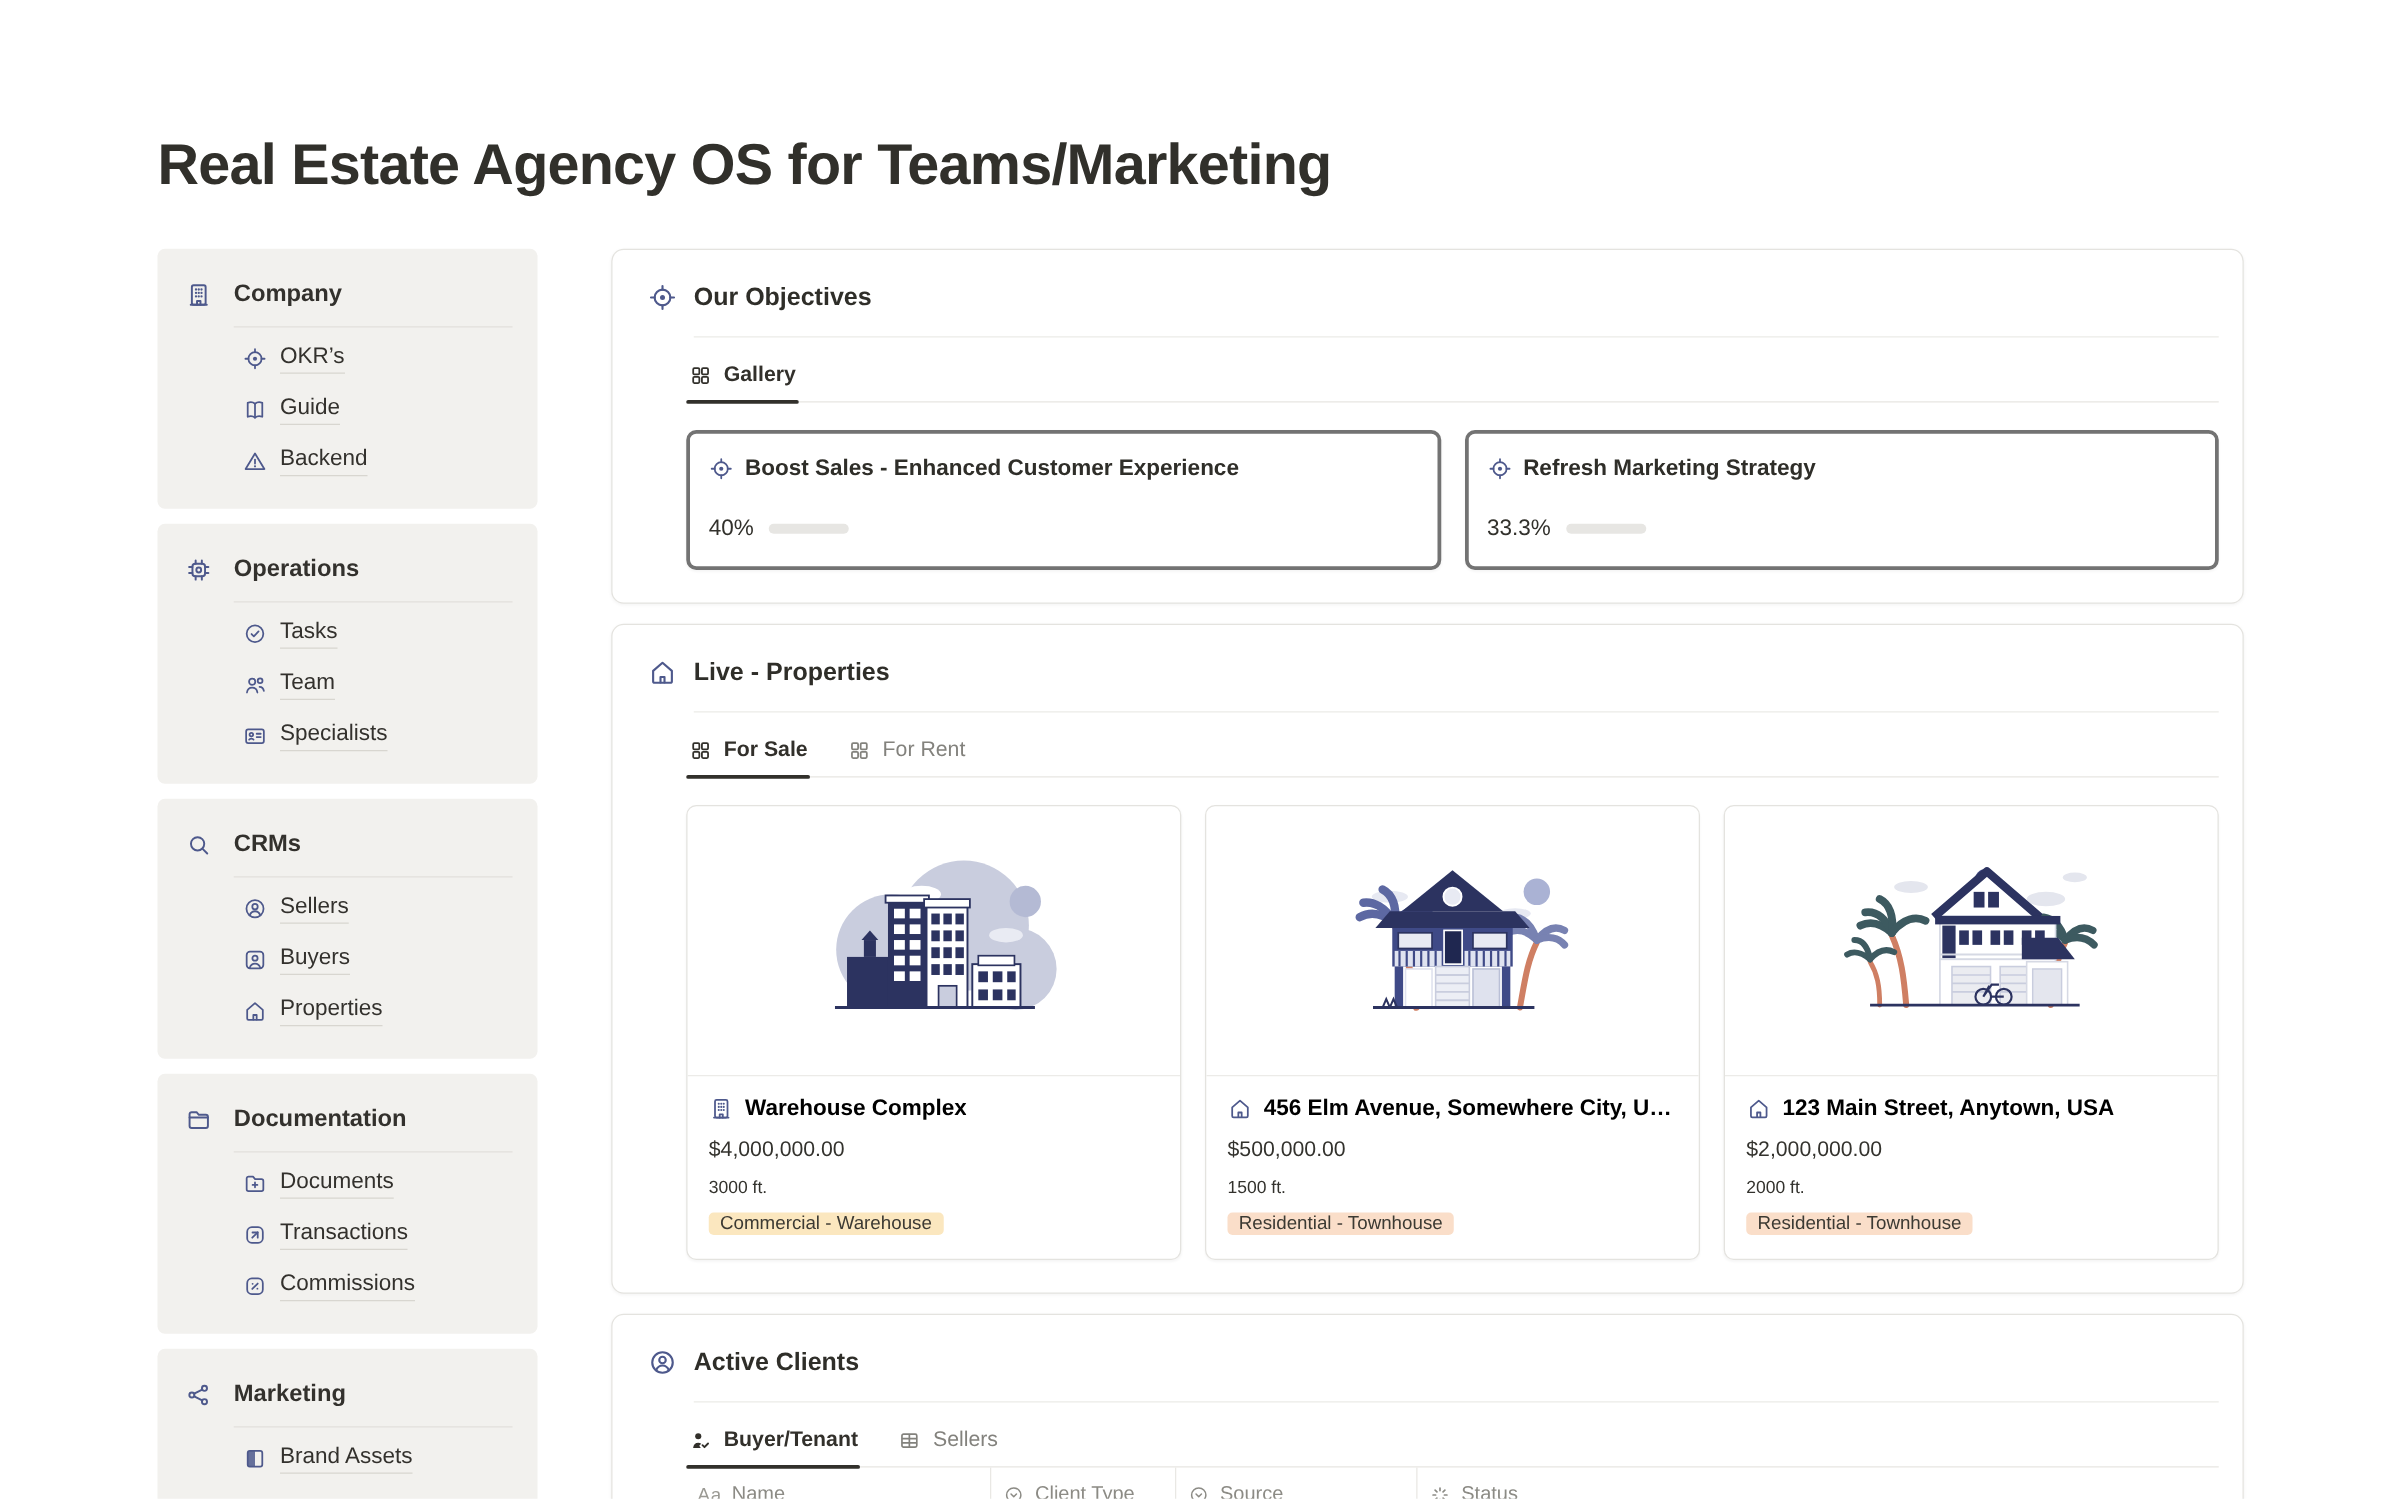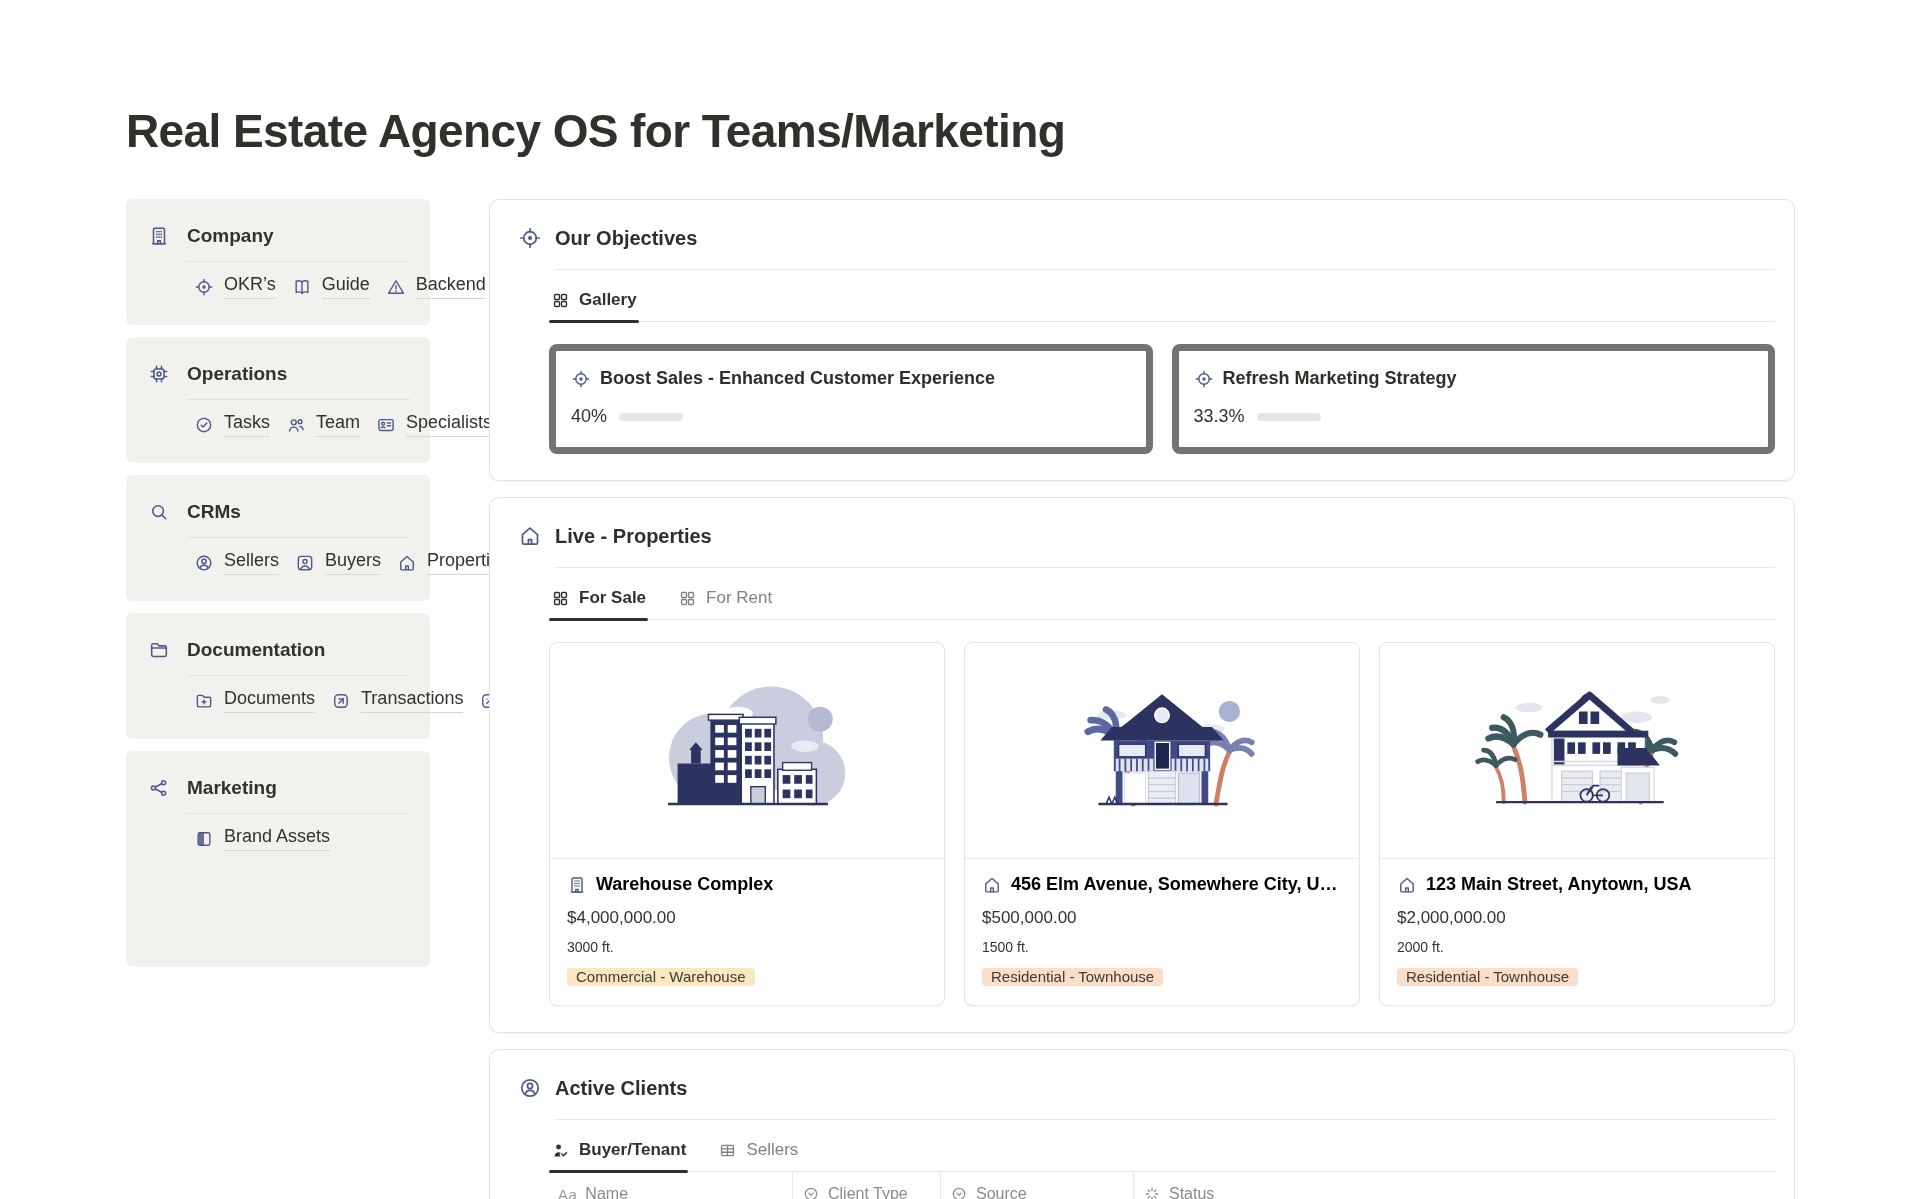--- a/index.html
+++ b/index.html
@@ -11,21 +11,21 @@
 
   .layout { display:flex; gap:59px; margin-top:41px; align-items:flex-start; }
 
   
   .sidebar { width:304px; flex:none; }
   .side-card { background:#f2f1ee; border-radius:6px; padding:24px 20px 26px 22px; margin-bottom:12px; }
   .side-head { display:flex; align-items:center; gap:17px; height:26px; }
   .side-head .ic { width:22px; height:22px; flex:none; }
   .side-title { font-size:19px; font-weight:700; color:#33312d; }
   .side-div { height:1px; background:#e2e0db; margin:12px 0 12px 39px; }
-  .side-items { display:flex; flex-direction:row; gap:16px; padding-left:46px; }
+  .side-items { display:flex; flex-direction:column; gap:16px; padding-left:46px; }
   .side-item { display:flex; align-items:center; gap:10px; height:25px; cursor:pointer; }
   .side-item .ic { width:20px; height:20px; flex:none; }
   .side-item .lbl { font-size:18px; font-weight:500; color:#33312d;
     border-bottom:1.5px solid #d8d6d0; padding-bottom:3px; }
 
   
   .main { flex:1; min-width:0; }
   .section { background:#fff; border:1px solid #e4e3df; border-radius:10px;
     box-shadow:0 1px 3px rgba(20,20,20,.05); padding:24px 19px 26px 28px; margin-bottom:16px; }
   .sec-head { display:flex; align-items:center; gap:13px; height:28px; }
@@ -37,25 +37,25 @@
   .tabstrip { display:flex; gap:28px; border-bottom:1px solid #e7e6e2; margin-top:16px; }
   .tab { display:flex; align-items:flex-end; gap:9px; padding:4px 2px 11px 2px;
     font-size:17px; color:#83827d; cursor:pointer; position:relative; }
   .tab .ic { width:19px; height:19px; }
   .tab.active { color:#32302b; font-weight:700; }
   .tab.active::after { content:""; position:absolute; left:0; right:0; bottom:-1.5px;
     height:3px; background:#32302b; border-radius:2px; }
 
   
   .obj-grid { display:grid; grid-template-columns:1fr 1fr; gap:19px; margin-top:22px; }
-  .obj-card { border:7px solid #737373; border-radius:8px; box-shadow:0 1px 2px rgba(20,20,20,.04);
+  .obj-card { border:3px solid #737373; border-radius:8px; box-shadow:0 1px 2px rgba(20,20,20,.04);
     padding:17px 16px 20px 15px; background:#fff; cursor:pointer; }
   .obj-title { display:flex; align-items:center; gap:9px; font-size:18px; font-weight:600; color:#2f2e29; }
   .obj-title .ic { width:20px; height:20px; flex:none; }
-  .obj-progress { display:flex; align-items:center; gap:12px; margin-top:17px; }
+  .obj-progress { display:flex; align-items:center; gap:12px; margin-top:27px; }
   .pct { font-size:18px; color:#32312c; }
   .bar { width:64px; height:8px; border-radius:4px; background:#e7e6e3; overflow:hidden; }
   .bar-fill { height:100%; border-radius:4px; background:#548eb2; }
 
   
   .prop-grid { display:grid; grid-template-columns:1fr 1fr 1fr; gap:19px; margin-top:22px; }
   .prop-card { border:1px solid #e4e3df; border-radius:8px; box-shadow:0 1px 2px rgba(20,20,20,.04);
     background:#fff; overflow:hidden; cursor:pointer; }
   .illus { height:216px; display:flex; align-items:center; justify-content:center;
     border-bottom:1px solid #ecebe8; }

